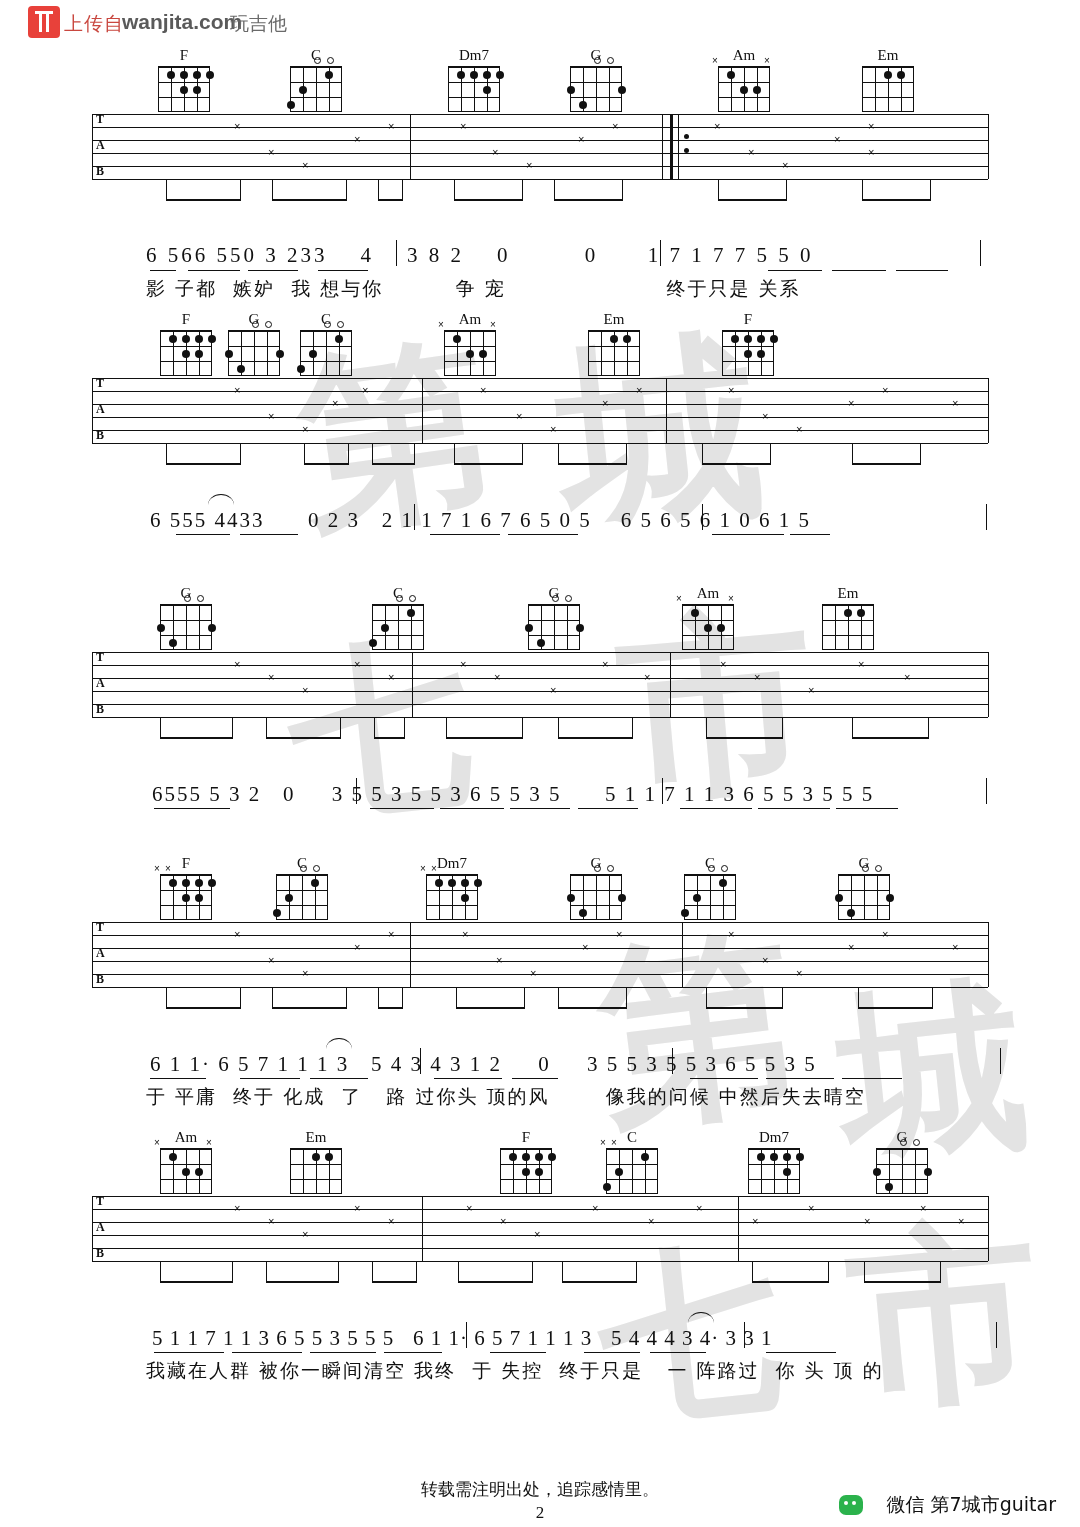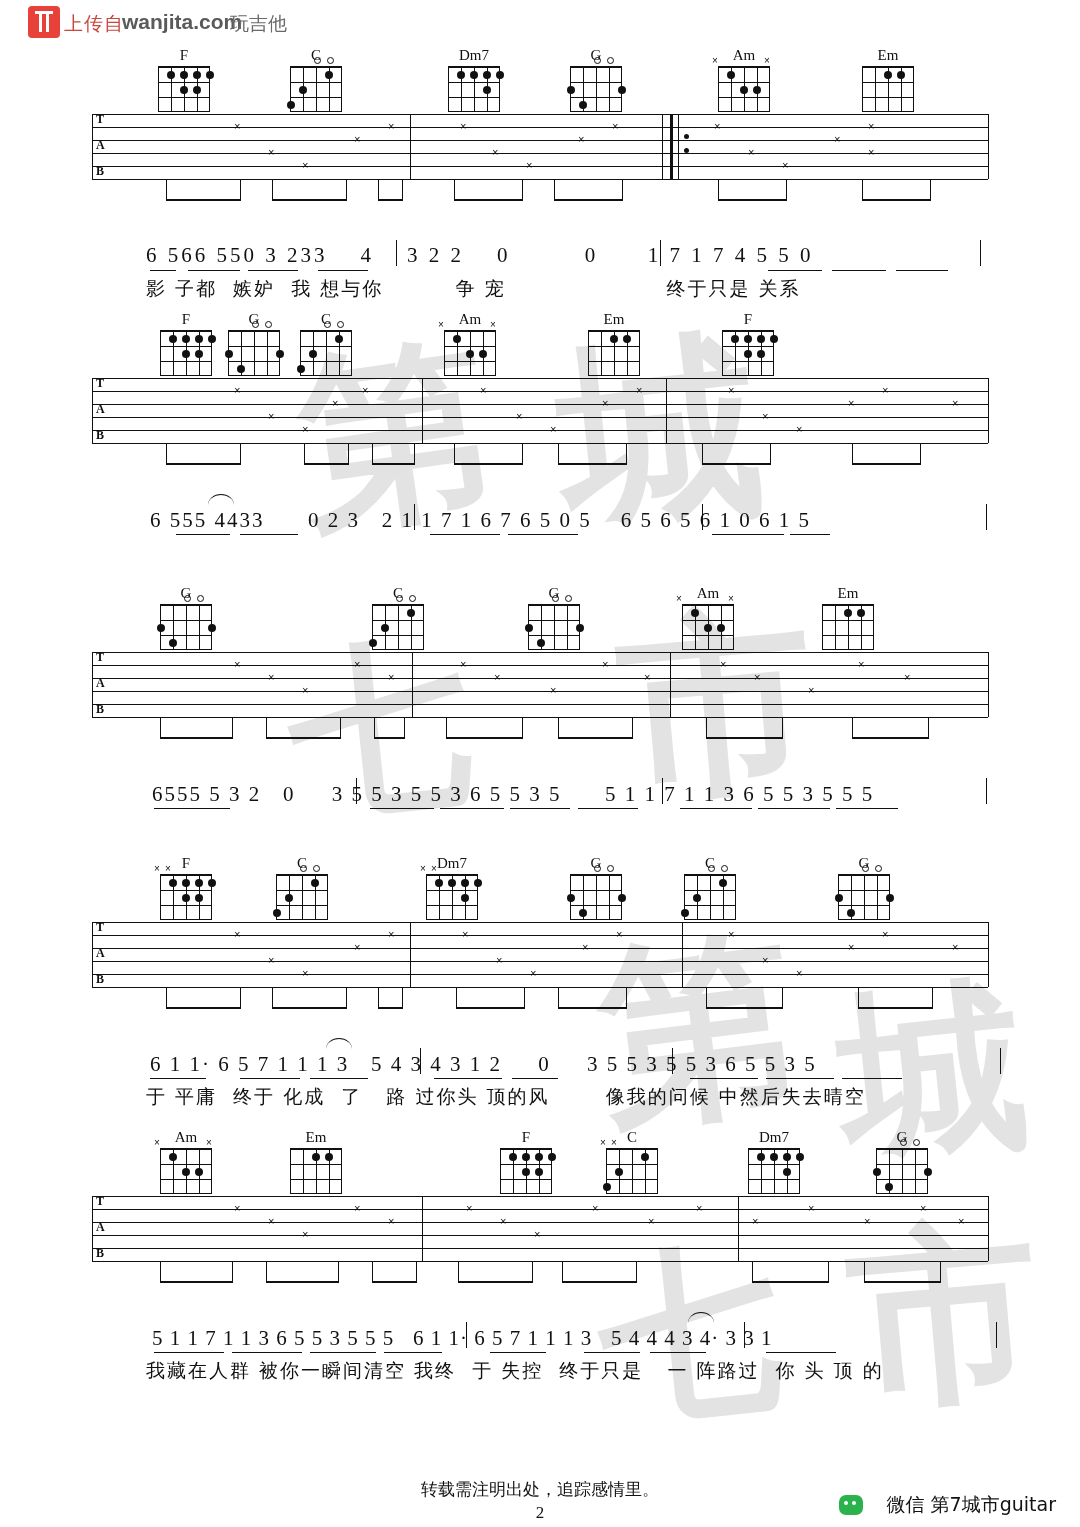--- a/index.html
+++ b/index.html
@@ -228,21 +228,21 @@
     <div class="stem" style="left:530px;top:65px;height:22px;"></div>
     <div class="beam" style="left:462px;top:85px;width:69px;"></div>
     <div class="stem" style="left:626px;top:65px;height:22px;"></div>
     <div class="stem" style="left:694px;top:65px;height:22px;"></div>
     <div class="beam" style="left:626px;top:85px;width:69px;"></div>
     <div class="stem" style="left:770px;top:65px;height:22px;"></div>
     <div class="stem" style="left:838px;top:65px;height:22px;"></div>
     <div class="beam" style="left:770px;top:85px;width:69px;"></div>
   </div>
 
-  <div class="numrow" style="left:146px;top:195px;letter-spacing:3px;">6 566 550 3 233    4    3 2 2    0         0      1 7 1 7 4 5 5 0</div>
+  <div class="numrow" style="left:146px;top:195px;letter-spacing:3px;">6 566 550 3 233    4    3 8 2    0         0      1 7 1 7 7 5 5 0</div>
   <div class="barsep" style="left:396px;top:192px;height:26px;"></div>
   <div class="barsep" style="left:660px;top:192px;height:26px;"></div>
   <div class="barsep" style="left:980px;top:192px;height:26px;"></div>
   <div class="underline" style="left:150px;top:222px;width:26px;"></div>
   <div class="underline" style="left:188px;top:222px;width:52px;"></div>
   <div class="underline" style="left:248px;top:222px;width:50px;"></div>
   <div class="underline" style="left:318px;top:222px;width:50px;"></div>
   <div class="underline" style="left:768px;top:222px;width:54px;"></div>
   <div class="underline" style="left:832px;top:222px;width:54px;"></div>
   <div class="underline" style="left:896px;top:222px;width:52px;"></div>

